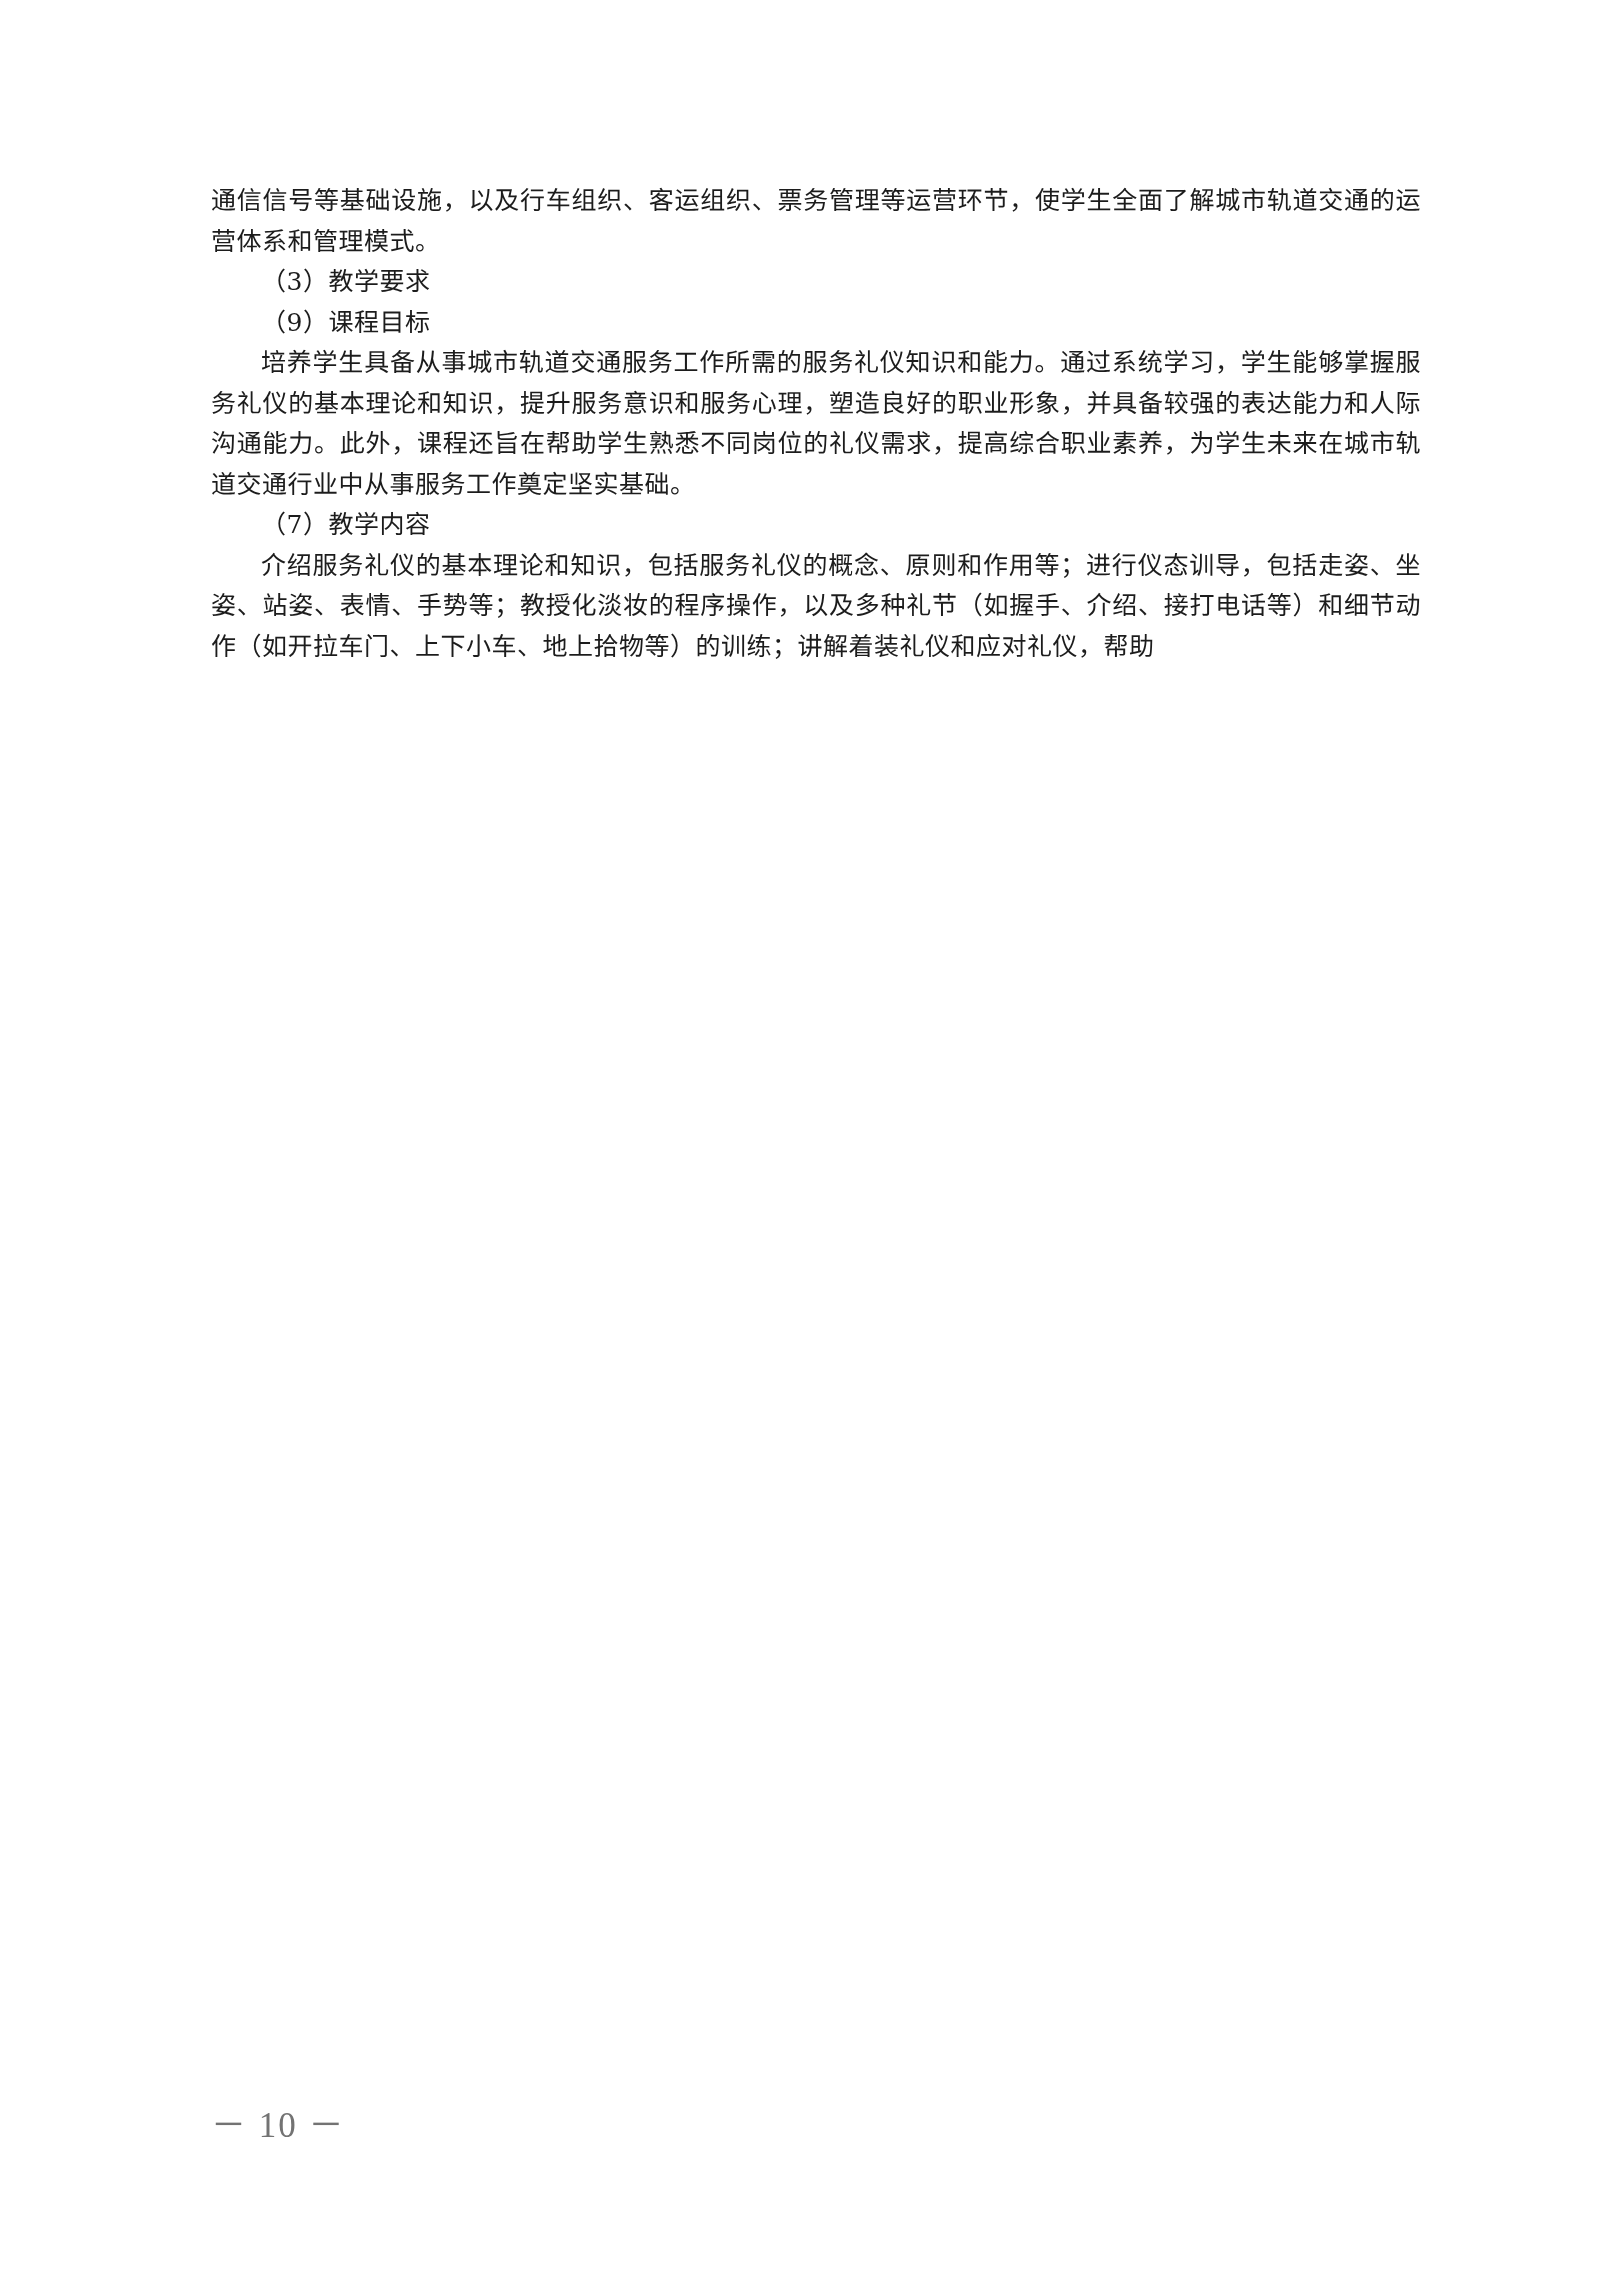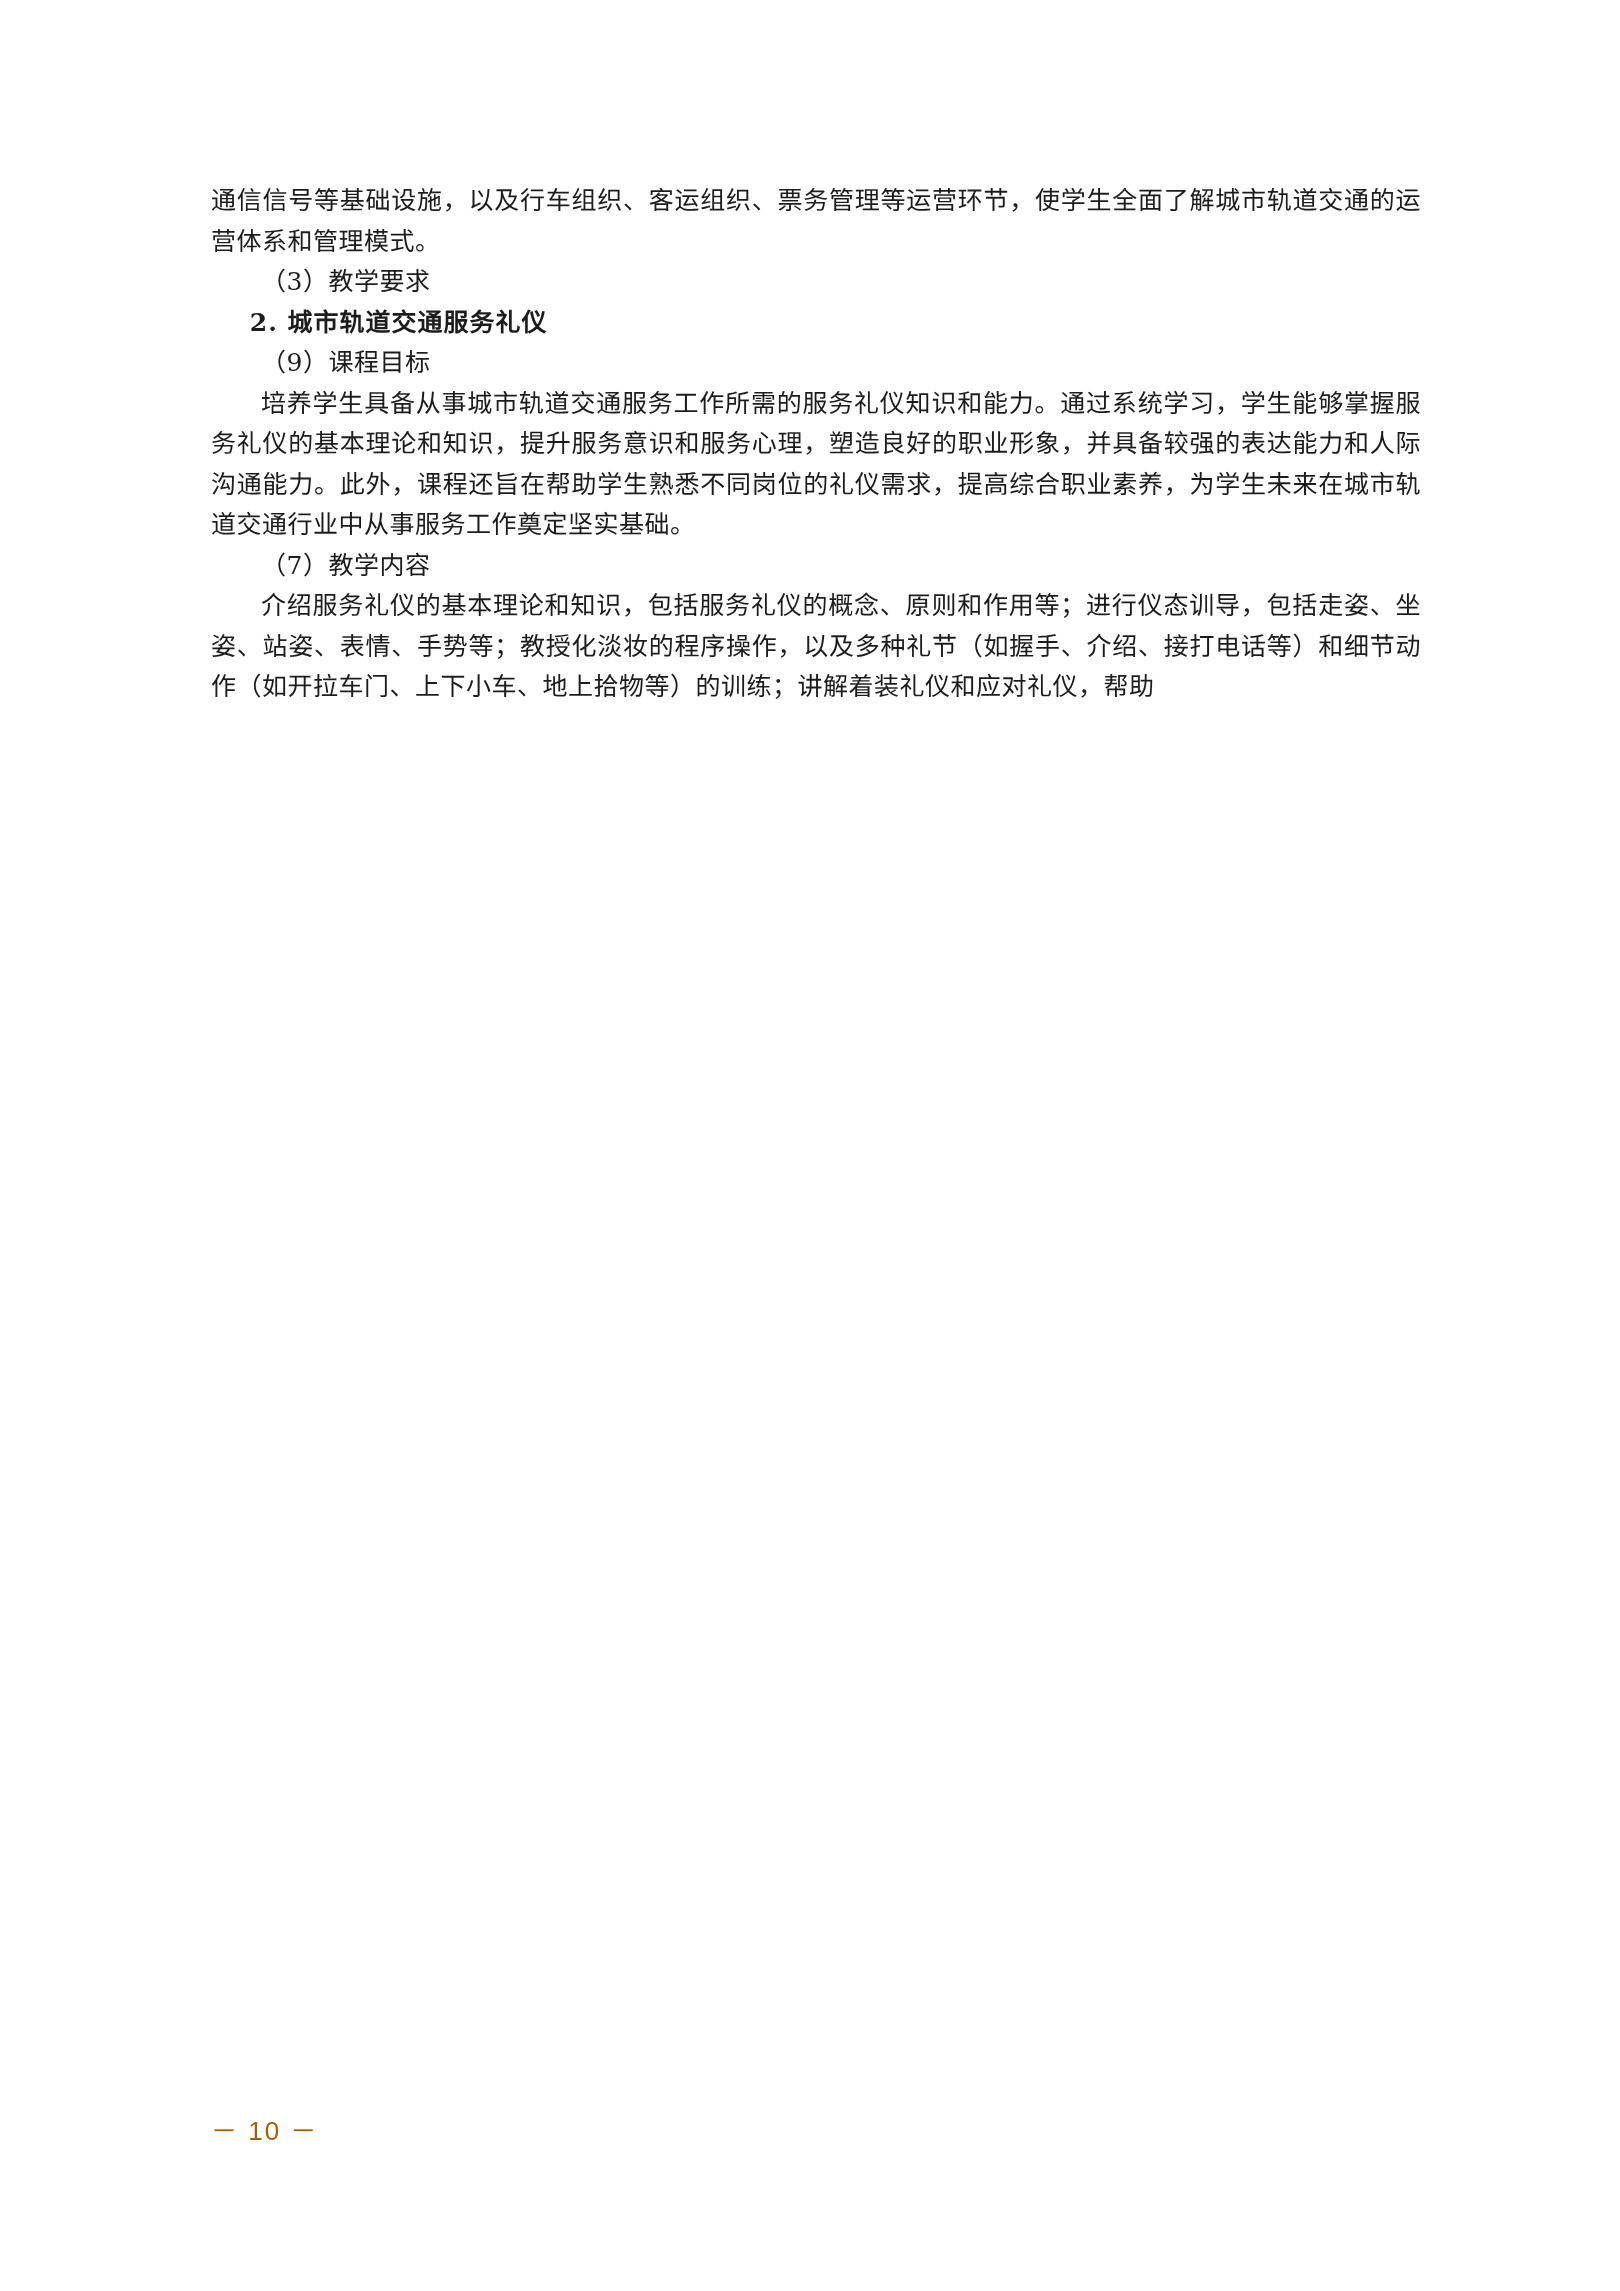--- a/index.html
+++ b/index.html
@@ -38,39 +38,38 @@
   }
   p.heading {
     font-weight: 700;
     text-indent: 1.55em;
     letter-spacing: 1px;
   }
   .pagenum {
     position: absolute;
     left: 211px;
     bottom: 145px;
-    font-size: 26px;
+    font-size: 35px;
     letter-spacing: 2px;
-    color: #a16207;
-    font-family: Liberation Sans, sans-serif;
+    color: #737373;
+    font-family: Liberation Serif, serif;
   }
 </style>
 </head>
 <body>
 
 <div class="page">
 
   <div class="content">
 
     <p class="body">通信信号等基础设施，以及行车组织、客运组织、票务管理等运营环节，使学生全面了解城市轨道交通的运营体系和管理模式。</p>
 
     <p class="indent">（3）教学要求</p>
 
 
-    <p class="heading">2. 城市轨道交通服务礼仪</p>
 
     <p class="indent">（9）课程目标</p>
 
     <p class="indent">培养学生具备从事城市轨道交通服务工作所需的服务礼仪知识和能力。通过系统学习，学生能够掌握服务礼仪的基本理论和知识，提升服务意识和服务心理，塑造良好的职业形象，并具备较强的表达能力和人际沟通能力。此外，课程还旨在帮助学生熟悉不同岗位的礼仪需求，提高综合职业素养，为学生未来在城市轨道交通行业中从事服务工作奠定坚实基础。</p>
 
     <p class="indent">（7）教学内容</p>
 
     <p class="indent">介绍服务礼仪的基本理论和知识，包括服务礼仪的概念、原则和作用等；进行仪态训导，包括走姿、坐姿、站姿、表情、手势等；教授化淡妆的程序操作，以及多种礼节（如握手、介绍、接打电话等）和细节动作（如开拉车门、上下小车、地上拾物等）的训练；讲解着装礼仪和应对礼仪，帮助</p>
 
   </div>

